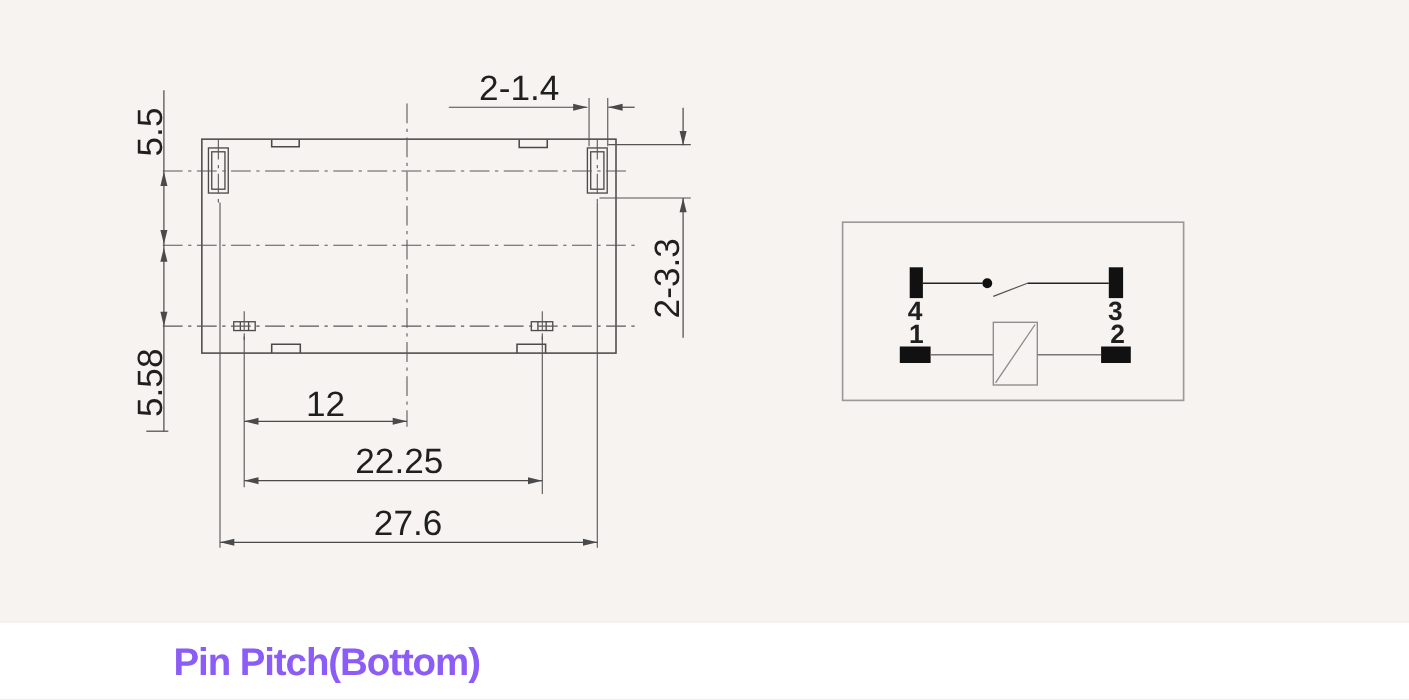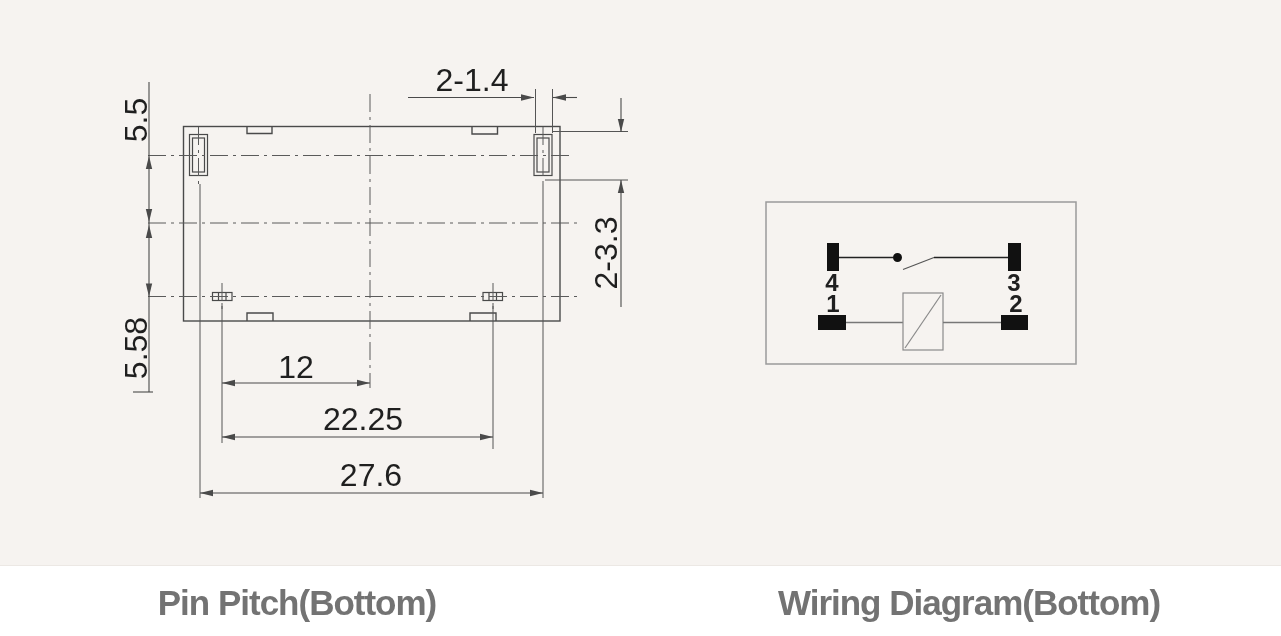--- a/index.html
+++ b/index.html
@@ -41,21 +41,21 @@
     font-size: 24px;
     font-weight: 700;
   }
   .caption {
     position: absolute;
     top: 583px;
     transform: translateX(-50%);
     font-size: 35px;
     font-weight: 700;
     letter-spacing: -1px;
-    color: #737373;
+    color: #8b5cf6;
     white-space: nowrap;
   }
   .caption-left { left: 297px; }
   .caption-right { left: 969px; }
 </style>
 </head>
 <body>
 
 <div class="canvas">
 
@@ -183,15 +183,14 @@
       <g text-anchor="middle">
         <text class="pin-num" x="832" y="291">4</text>
         <text class="pin-num" x="833" y="312">1</text>
         <text class="pin-num" x="1014" y="291">3</text>
         <text class="pin-num" x="1016" y="312">2</text>
       </g>
     </g>
   </svg>
 
   <div class="caption caption-left">Pin Pitch(Bottom)</div>
-  <div class="caption caption-right">Wiring Diagram(Bottom)</div>
 
 </div>
 
 </body></html>

